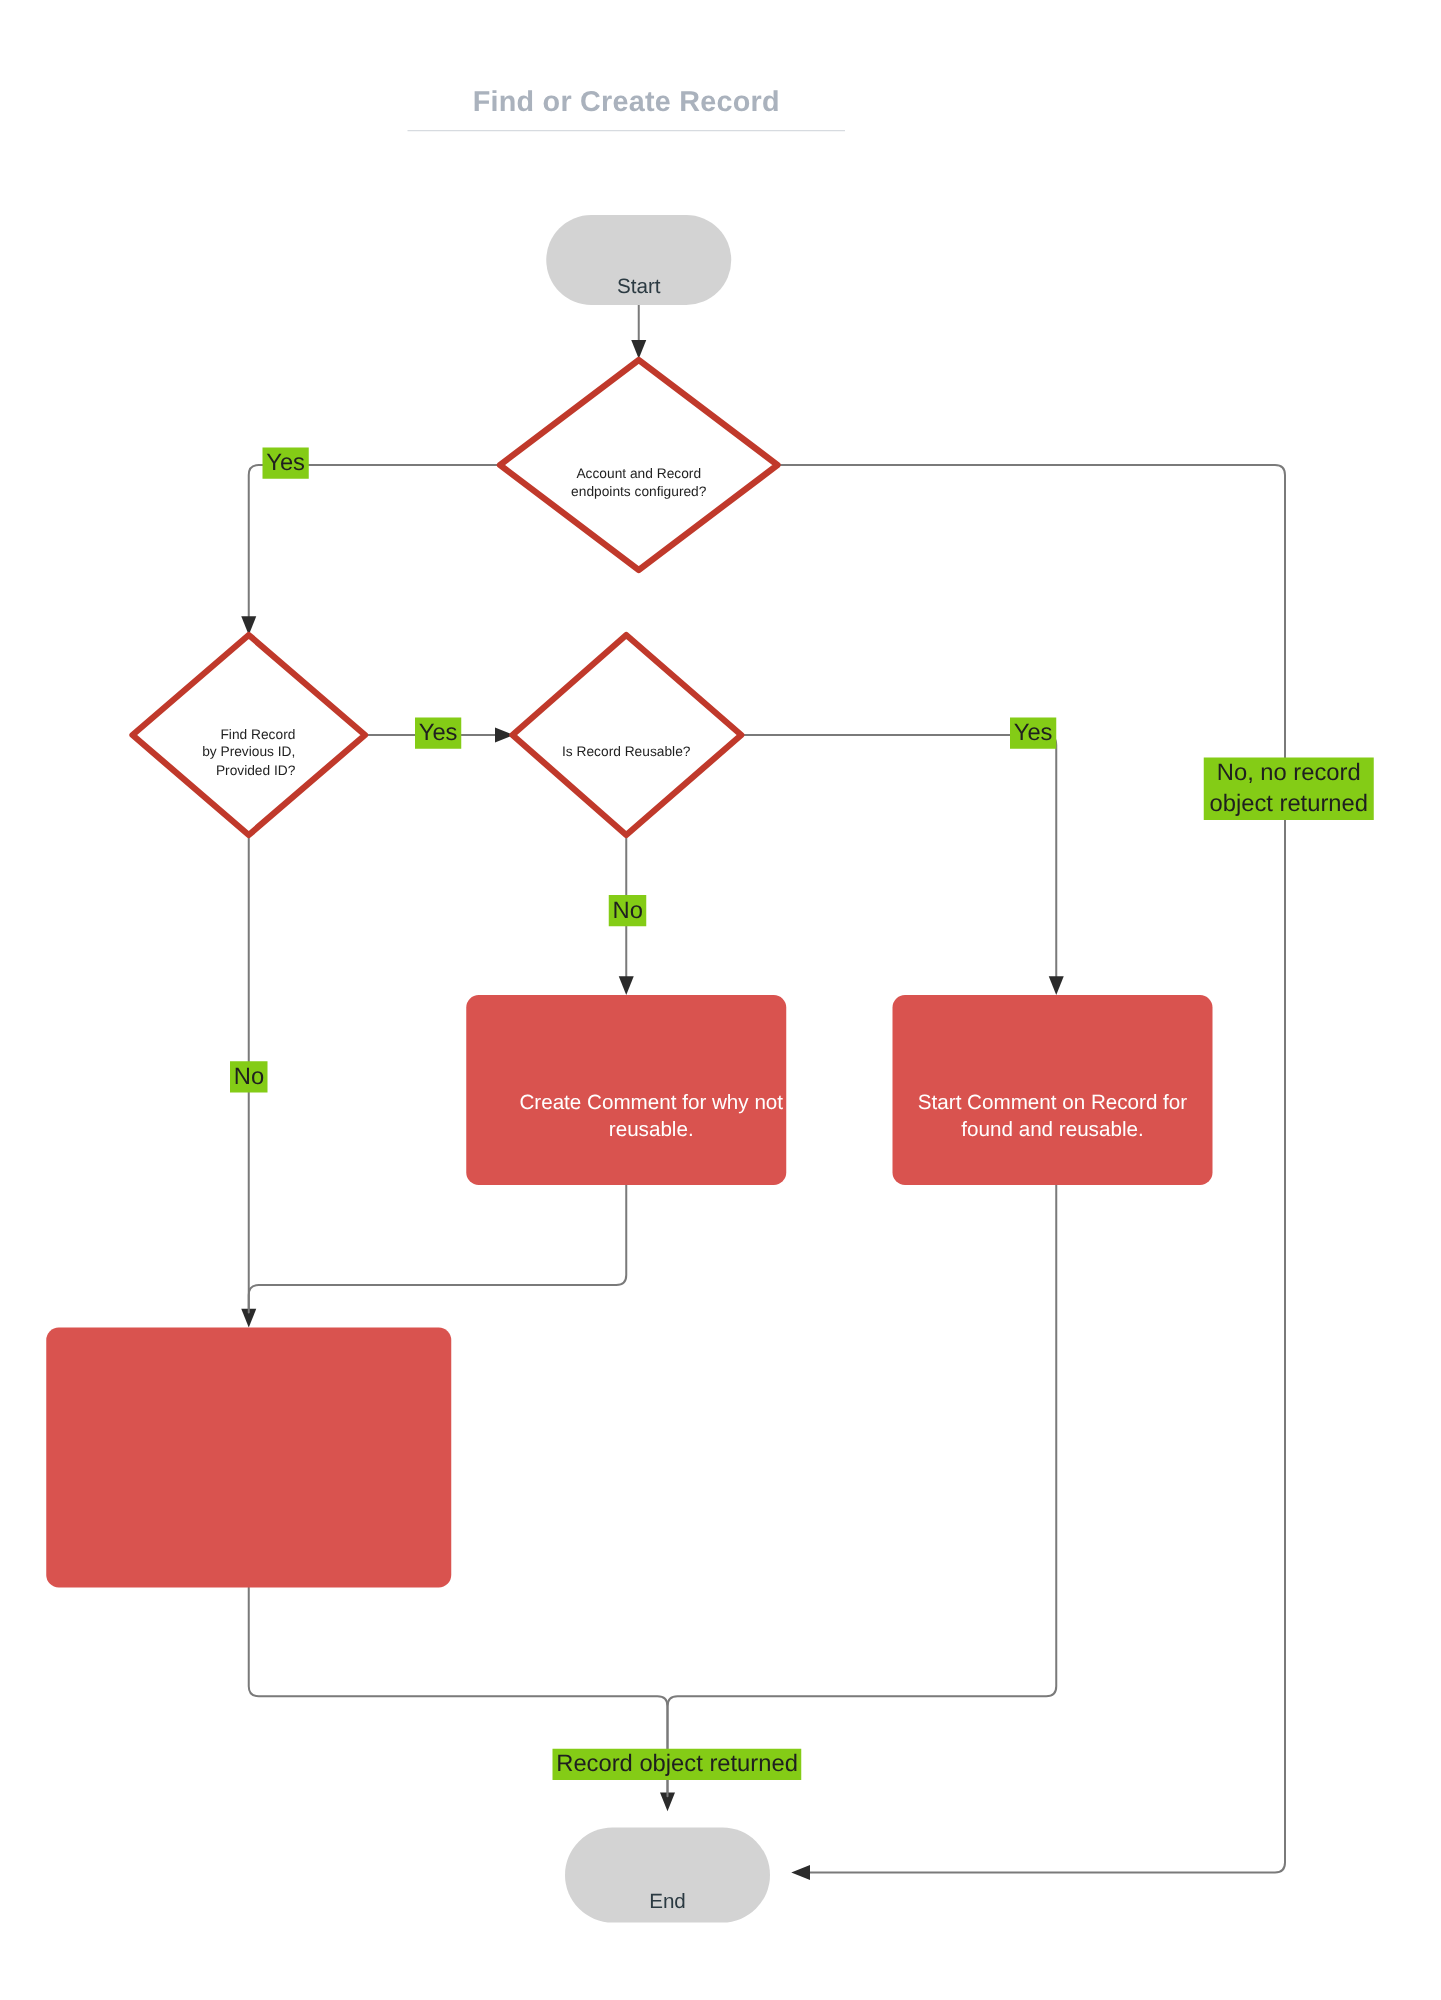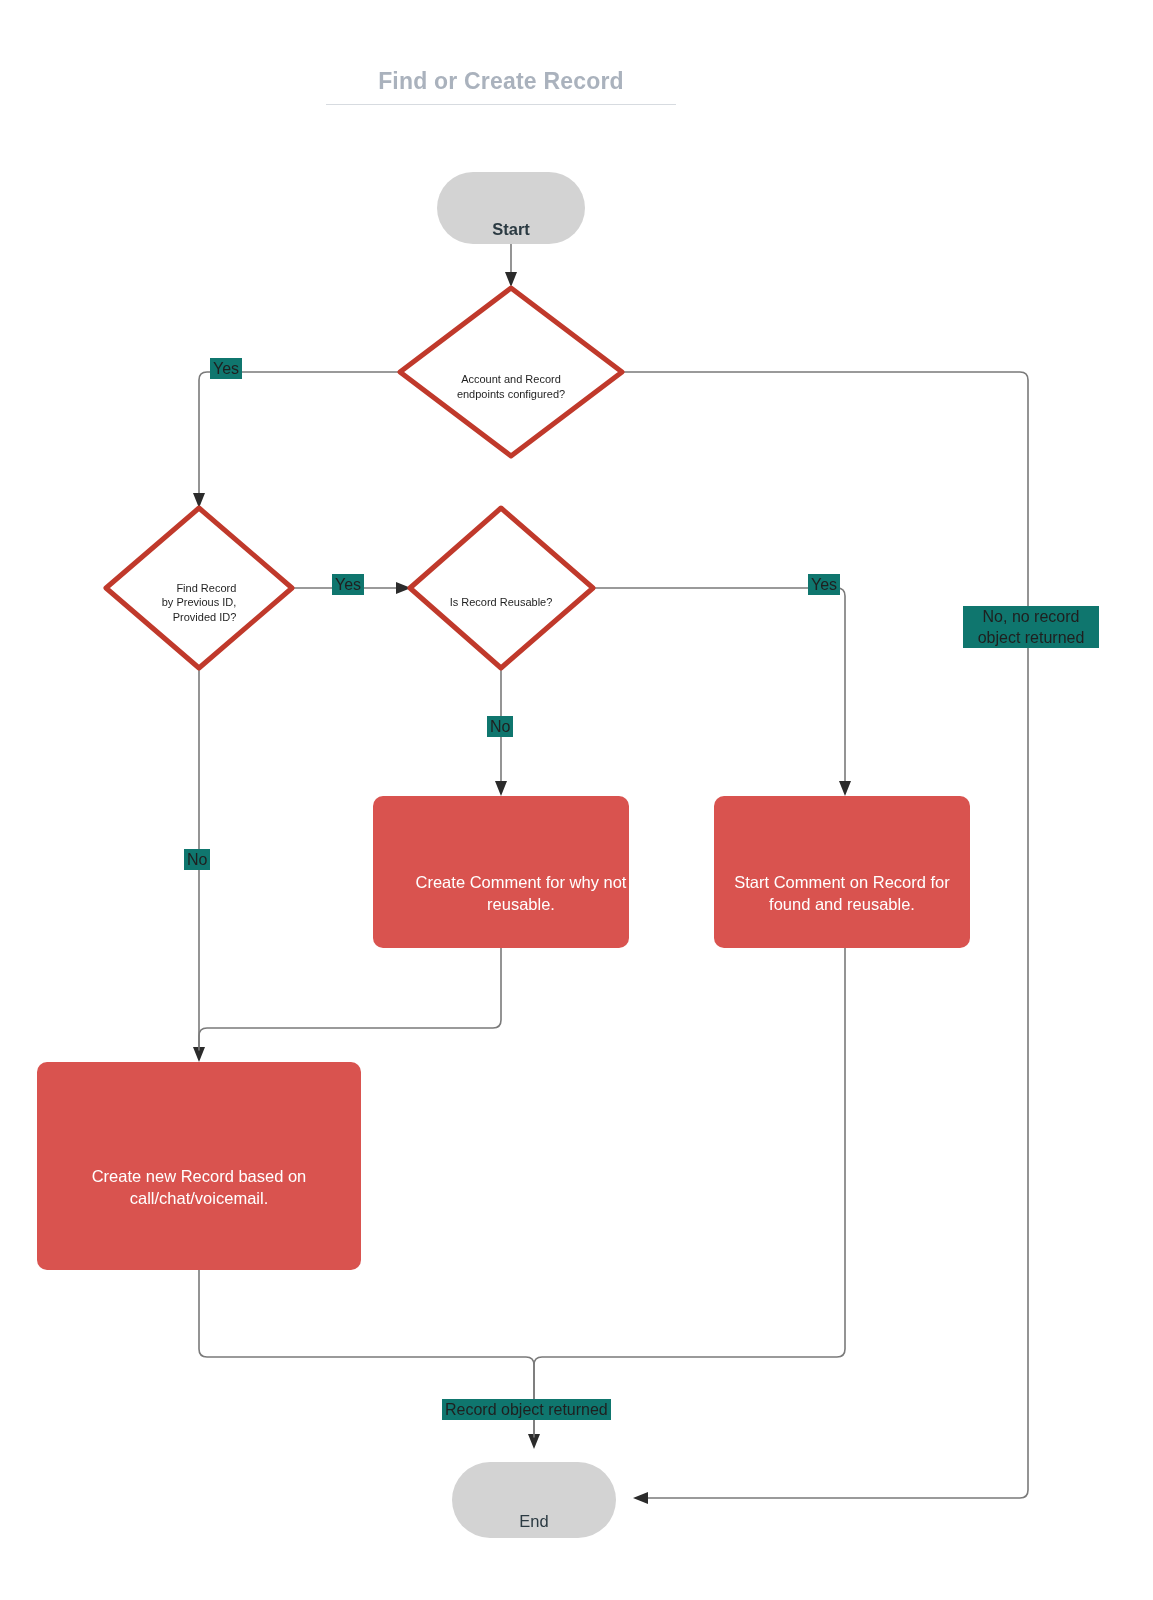--- a/index.html
+++ b/index.html
@@ -66,24 +66,24 @@
     color: #1f1f1f;
     font-size: 11px;
   }
   .process-text {
     color: #ffffff;
     font-size: 16.5px;
   }
   .edge-label {
     position: absolute;
     color: #1f1f1f;
-    font-size: 16px;
+    font-size: 19px;
     line-height: 1.32;
     text-align: center;
-    background: #0f766e;
+    background: #84cc16;
     padding: 0 3px;
     white-space: pre-line;
   }
   #diagram-title {
     position: absolute;
     left: 326px;
     top: 68px;
     width: 350px;
     text-align: center;
     font-size: 23px;
@@ -155,21 +155,21 @@
     <rect class="process-shape" x="373" y="796" width="256" height="152" rx="10" ry="10"></rect>
 
     <rect class="process-shape" x="714" y="796" width="256" height="152" rx="10" ry="10"></rect>
 
     <rect class="process-shape" x="37" y="1062" width="324" height="208" rx="10" ry="10"></rect>
 
     <rect class="terminal-shape" x="452" y="1462" width="164" height="76" rx="38" ry="38"></rect>
 
   </svg>
 
-  <div class="node-text terminal-text" style="left:437px; top:172px; width:148px; height:72px;font-weight:bold;">
+  <div class="node-text terminal-text" style="left:437px; top:172px; width:148px; height:72px;">
     <div class="centerer"><span>Start</span></div>
   </div>
 
   <div class="node-text diamond-text" style="left:401px; top:288px; width:220px; height:168px;">
     <div class="centerer"><span>Account and Record
 endpoints configured?</span></div>
   </div>
 
   <div class="node-text diamond-text" style="left:106px; top:508px; width:186px; height:160px;text-align:right;">
     <div class="centerer"><span>Find Record
@@ -184,24 +184,20 @@
   <div class="node-text process-text" style="left:373px; top:796px; width:296px; height:152px;">
     <div class="centerer"><span>Create Comment for why not
 reusable.</span></div>
   </div>
 
   <div class="node-text process-text" style="left:714px; top:796px; width:256px; height:152px;">
     <div class="centerer"><span>Start Comment on Record for
 found and reusable.</span></div>
   </div>
 
-  <div class="node-text process-text" style="left:37px; top:1062px; width:324px; height:208px;">
-    <div class="centerer"><span>Create new Record based on
-call/chat/voicemail.</span></div>
-  </div>
 
   <div class="node-text terminal-text" style="left:452px; top:1462px; width:164px; height:76px;">
     <div class="centerer"><span>End</span></div>
   </div>
 
   <div class="edge-label" style="left:210px; top:358px;">Yes</div>
 
   <div class="edge-label" style="left:963px; top:606px; width:130px;">No, no record
 object returned</div>
 

